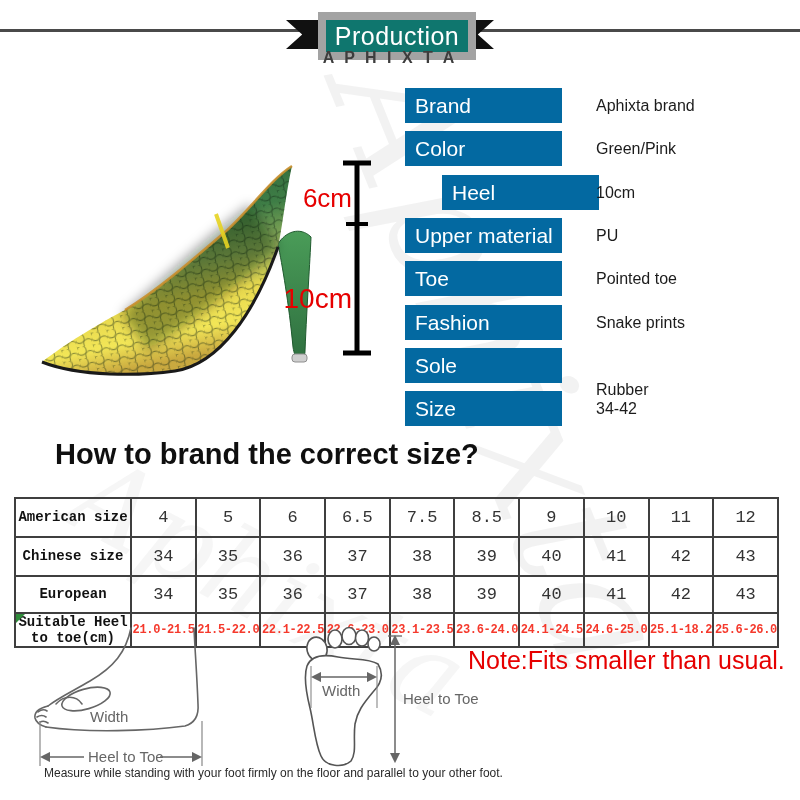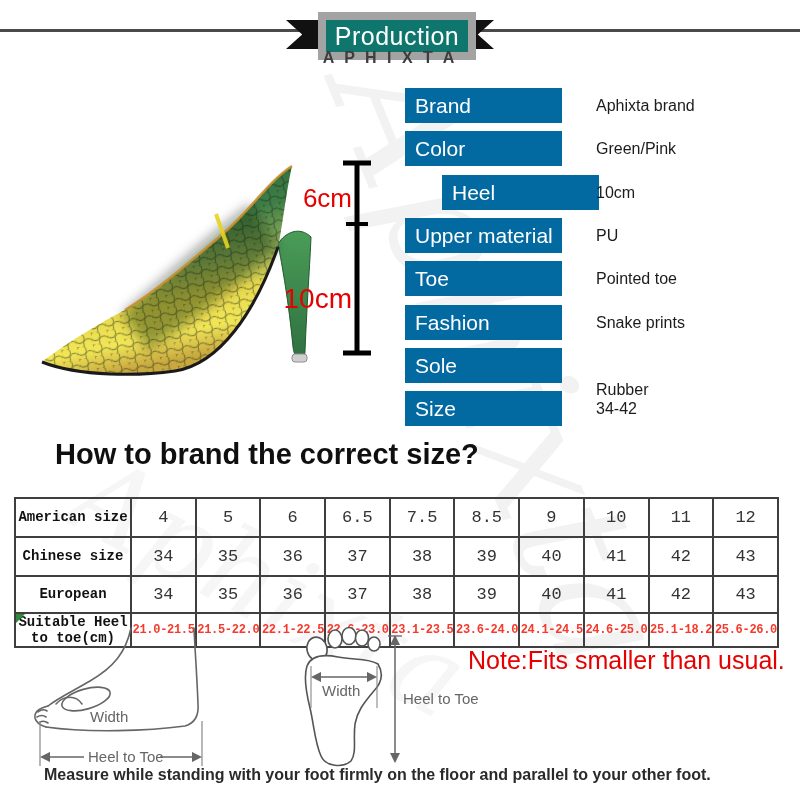--- a/index.html
+++ b/index.html
@@ -49,21 +49,21 @@
   .size-table td.red{font-family:"Liberation Mono",monospace;font-size:12px;font-weight:bold;
                      color:#f5392c;letter-spacing:-.3px;text-align:right;}
   .size-table tr.r1 td,.size-table tr.r2 td{height:37px;}
   .size-table tr.r3 td{height:35px;}
   .size-table tr.r4 td{height:31px;}
   .corner{position:absolute;left:0;top:0;width:0;height:0;
           border-top:9px solid #2e8b3a;border-right:9px solid transparent;}
 
   
   .note{left:468px;top:646px;font-size:25px;color:#e60000;white-space:nowrap;}
-  .footer{left:44px;top:766px;font-size:16px;color:#2a2a2a;white-space:nowrap;font-weight:bold;}
+  .footer{left:44px;top:766px;font-size:12px;color:#2a2a2a;white-space:nowrap;}
 
   
   .diag-text{fill:#666;font-family:"Liberation Sans",sans-serif;font-size:15px;}
 </style>
 </head>
 <body>
 
 <div class="canvas">
 
   <div class="abs wm wm1">Aphixta</div>

